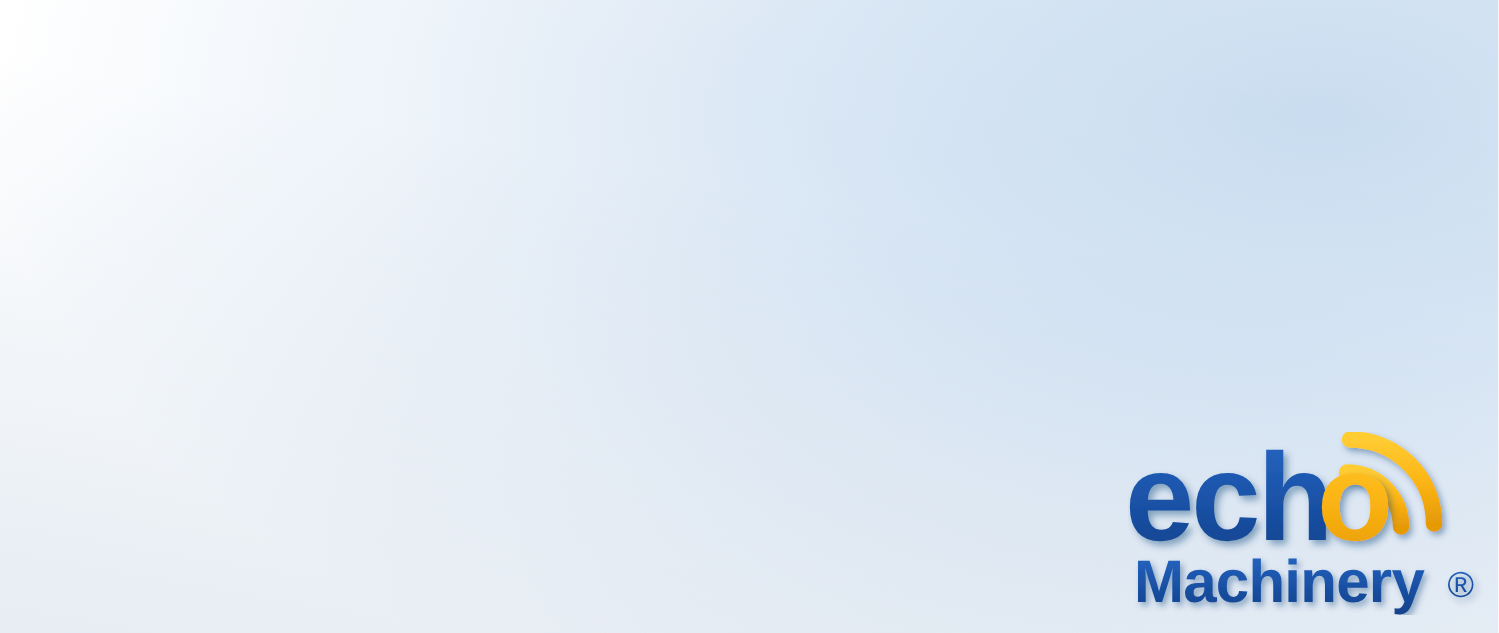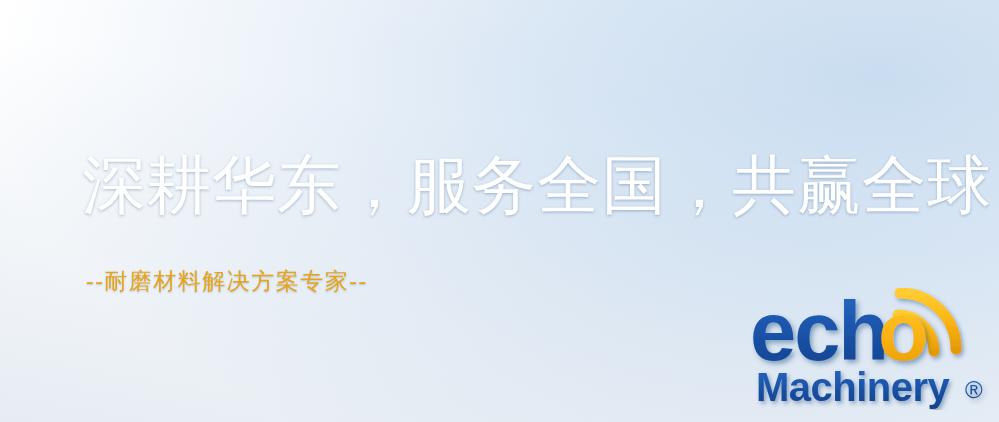--- a/index.html
+++ b/index.html
@@ -89,23 +89,21 @@
 </style>
 </head>
 <body>
 
 <div id="banner">
 
   <div class="bg-base"></div>
   <div class="bg-radial"></div>
   <div class="bg-shade-bottom"></div>
 
-  <div class="headline">深耕华东，服务全国，共赢全球</div>
 
-  <div class="subtitle">--耐磨材料解决方案专家--</div>
 
   <div class="logo">
     <svg width="247" height="122" viewBox="0 0 247 122" xmlns="http://www.w3.org/2000/svg">
       <defs>
         <linearGradient id="blueGrad" x1="0" y1="0" x2="0" y2="1">
           <stop offset="0%" stop-color="#2a68c4"></stop>
           <stop offset="45%" stop-color="#1b55ab"></stop>
           <stop offset="100%" stop-color="#13418a"></stop>
         </linearGradient>
         <linearGradient id="goldGrad" x1="0" y1="0" x2="0" y2="1">

